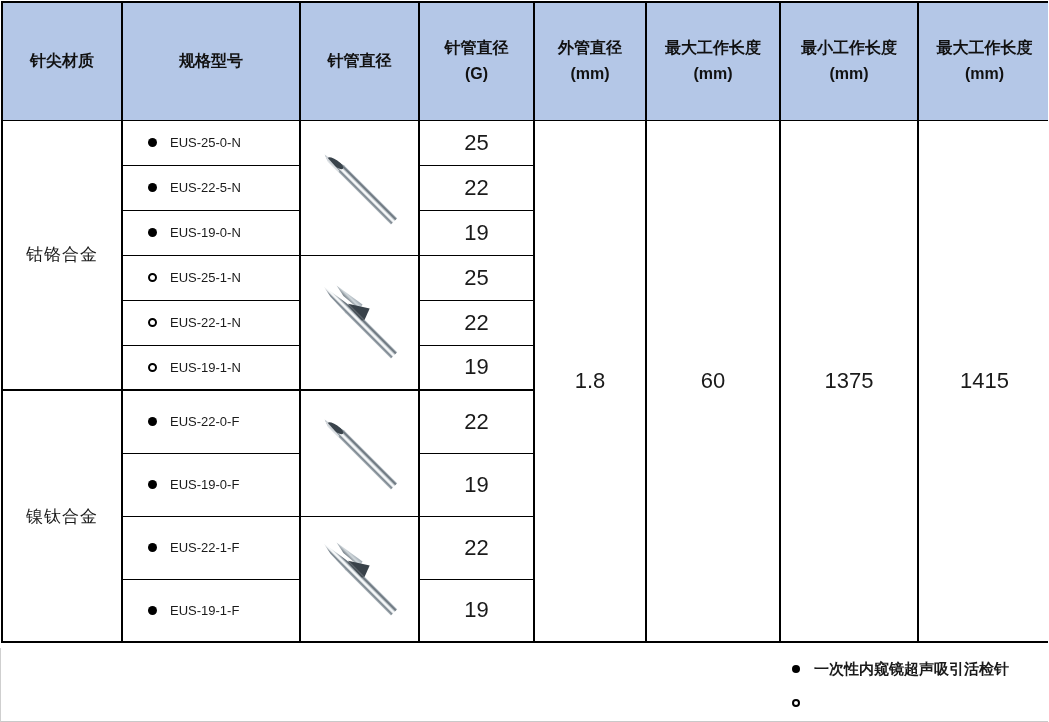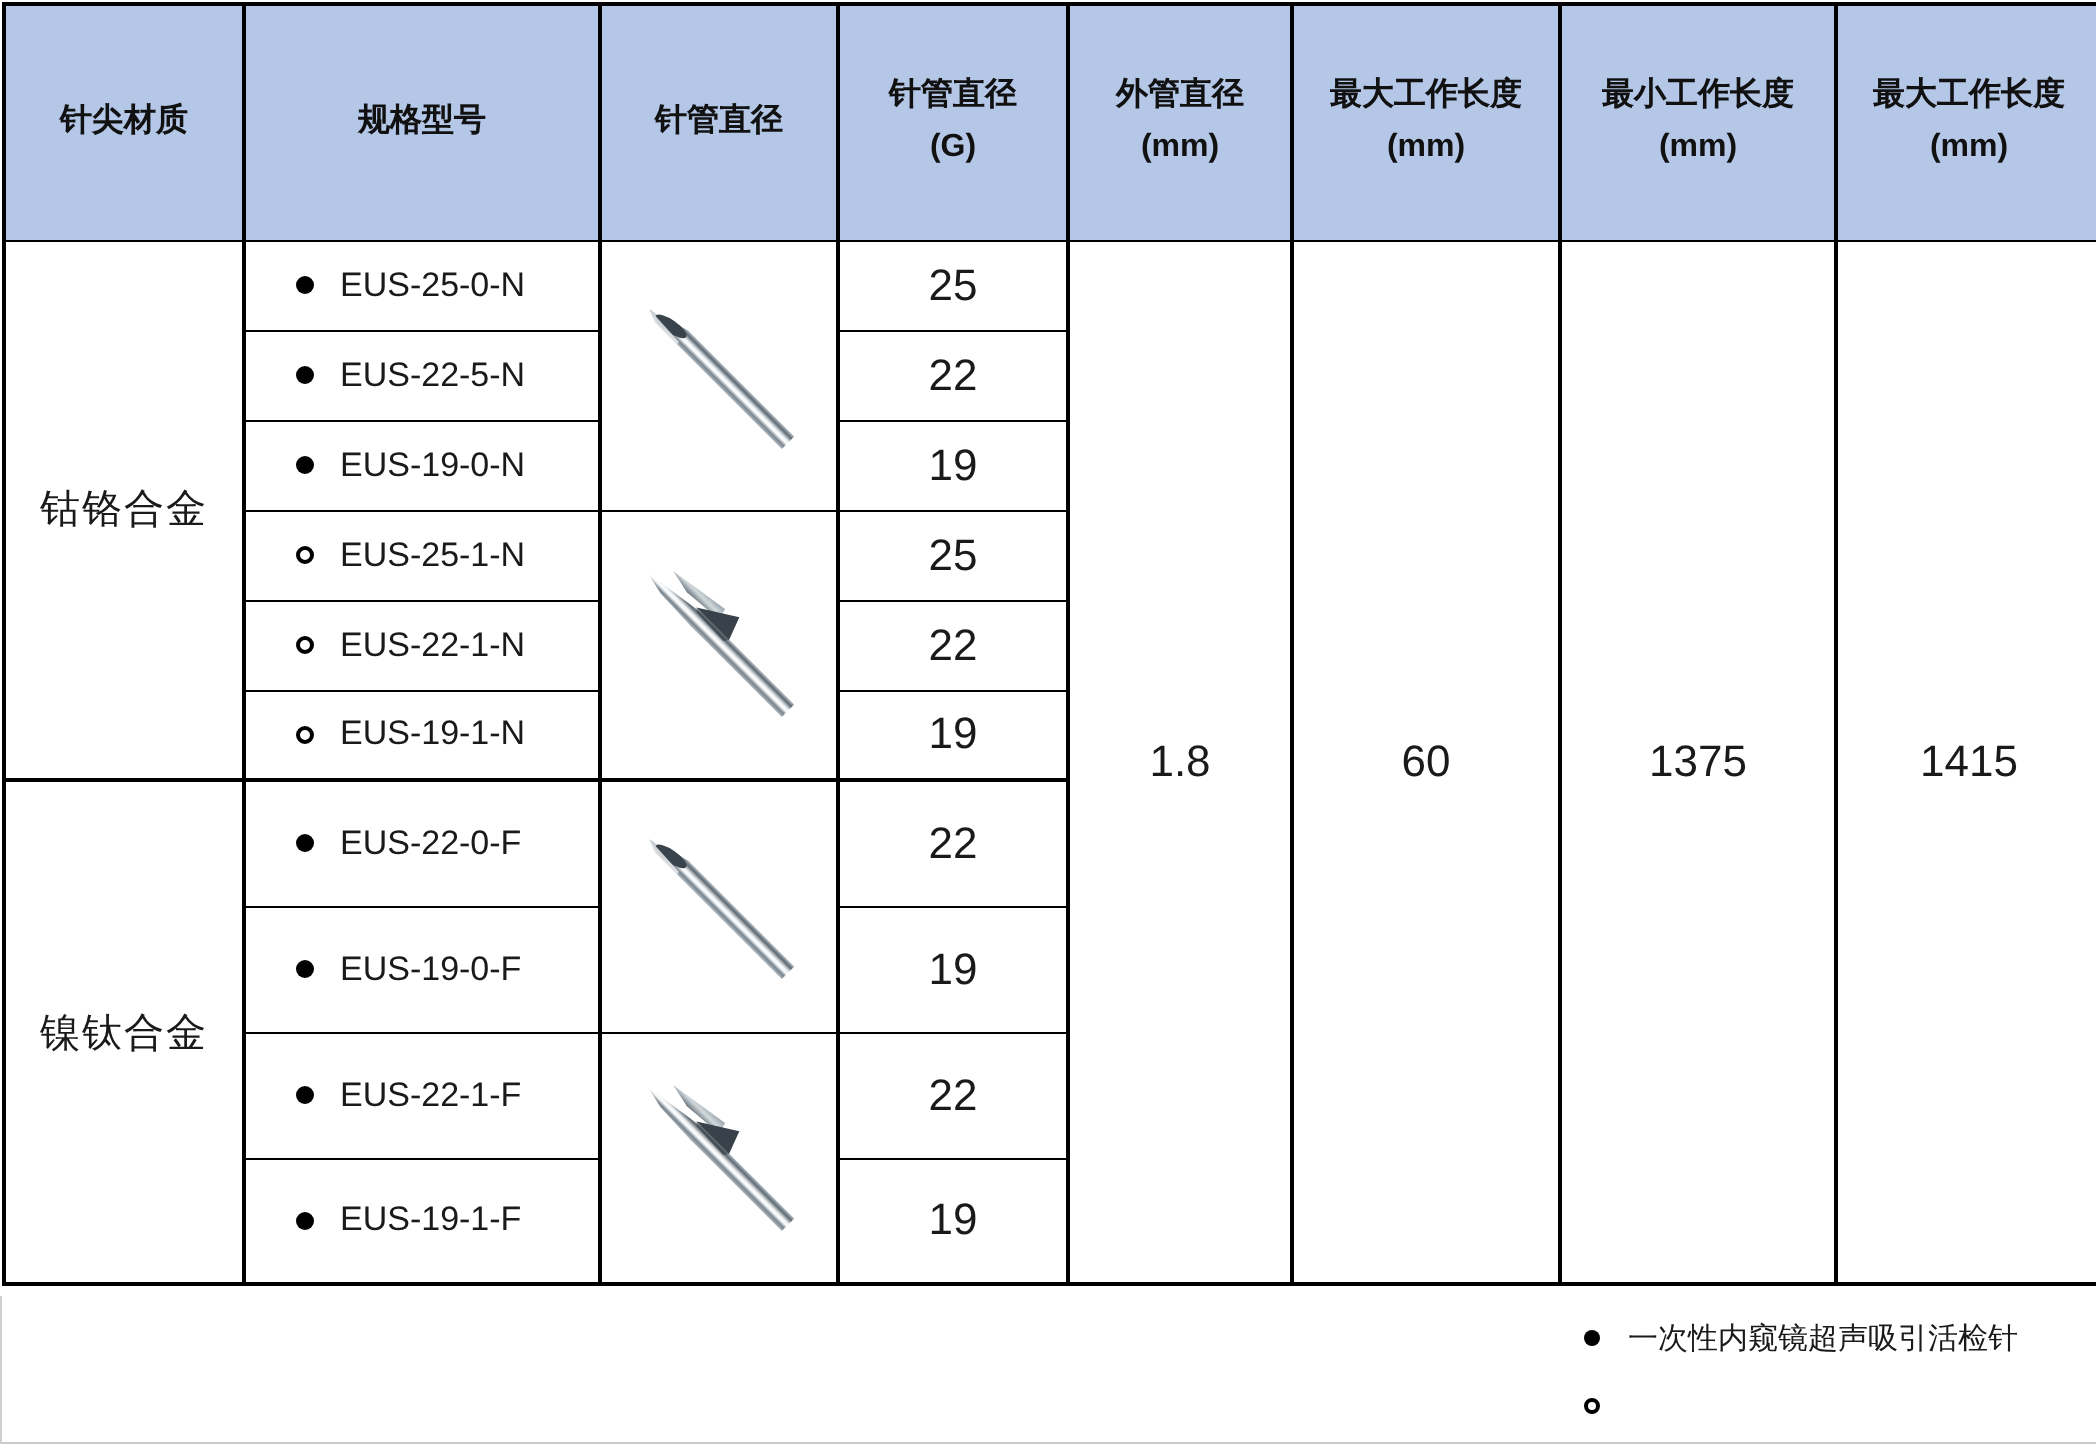--- a/index.html
+++ b/index.html
@@ -42,44 +42,45 @@
     line-height: 26px;
     padding: 0 2px;
   }
   .h-unit:empty { display: none; }
   tr.g1 { height: 45px; }
   tr.g2 { height: 63px; }
   tr.group-sep td { border-top-width: 2px; }
   td { background: #fff; vertical-align: middle; }
   td.cell-material {
     text-align: center;
-    font-size: 20px;
+    font-size: 17px;
     letter-spacing: 1px;
   }
-  td.cell-model { padding-left: 25px; font-size: 17px; }
+  td.cell-model { padding-left: 25px; font-size: 13px; }
   .model-line { display: flex; align-items: center; }
   .bullet {
     flex: none;
     width: 9px; height: 9px;
     border-radius: 50%;
     margin-right: 13px;
   }
   .bullet.filled { background: #000; }
   .bullet.hollow { background: #fff; border: 2px solid #000; width: 9px; height: 9px; }
   td.cell-needle { text-align: center; padding: 0; }
   td.cell-needle svg { display: block; margin: 0 auto; }
   td.cell-gauge, td.cell-shared {
     text-align: center;
     font-size: 22px;
   }
   
   .footer {
     position: absolute;
     top: 650px;
     right: 39px;
+    font-weight: bold;
   }
   .legend-item {
     display: flex;
     align-items: center;
     justify-content: flex-start;
     height: 30px;
     margin-top: 4px;
     font-size: 15px;
     color: #1a1a1a;
   }

